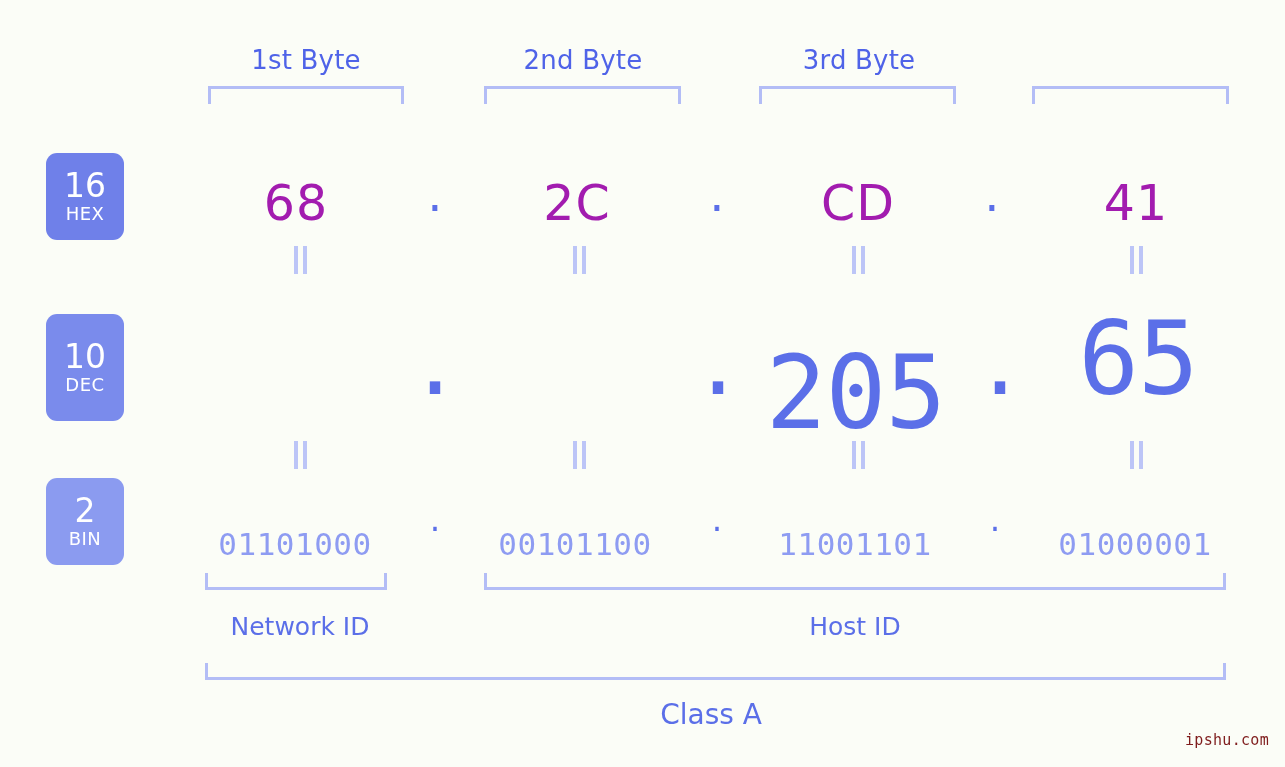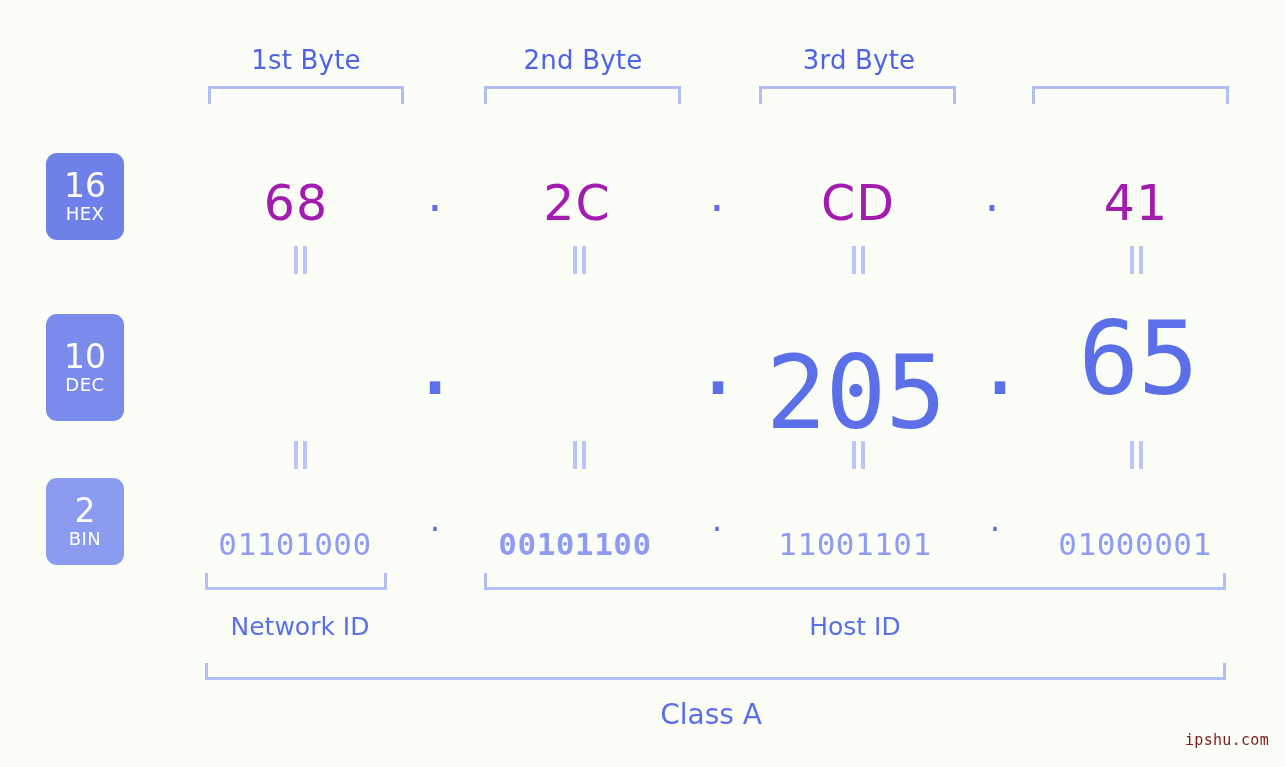--- a/index.html
+++ b/index.html
@@ -242,21 +242,21 @@
     <i class="a"></i>
       <i class="b"></i>
   </div>
   <div class="eq" style="left:1128px; top:441px;">
     <i class="a"></i>
       <i class="b"></i>
   </div>
 
   <div class="val bin-val" style="left:200px; width:190px;">01101000</div>
   <div class="dot dot-bin" style="left:400px; width:70px;">.</div>
-  <div class="val bin-val" style="left:480px; width:190px;font-weight:bold;">00101100</div>
+  <div class="val bin-val" style="left:480px; width:190px;">00101100</div>
   <div class="dot dot-bin" style="left:682px; width:70px;">.</div>
   <div class="val bin-val" style="left:760px; width:190px;">11001101</div>
   <div class="dot dot-bin" style="left:960px; width:70px;">.</div>
   <div class="val bin-val" style="left:1040px; width:190px;">01000001</div>
 
   <div class="bot-bracket" style="left:205px; width:182px; top:573px;"></div>
   <div class="bot-bracket" style="left:484px; width:742px; top:573px;"></div>
 
   <div class="sec-label" style="left:200px; width:200px; top:612px;">Network ID</div>
   <div class="sec-label" style="left:755px; width:200px; top:612px;">Host ID</div>

